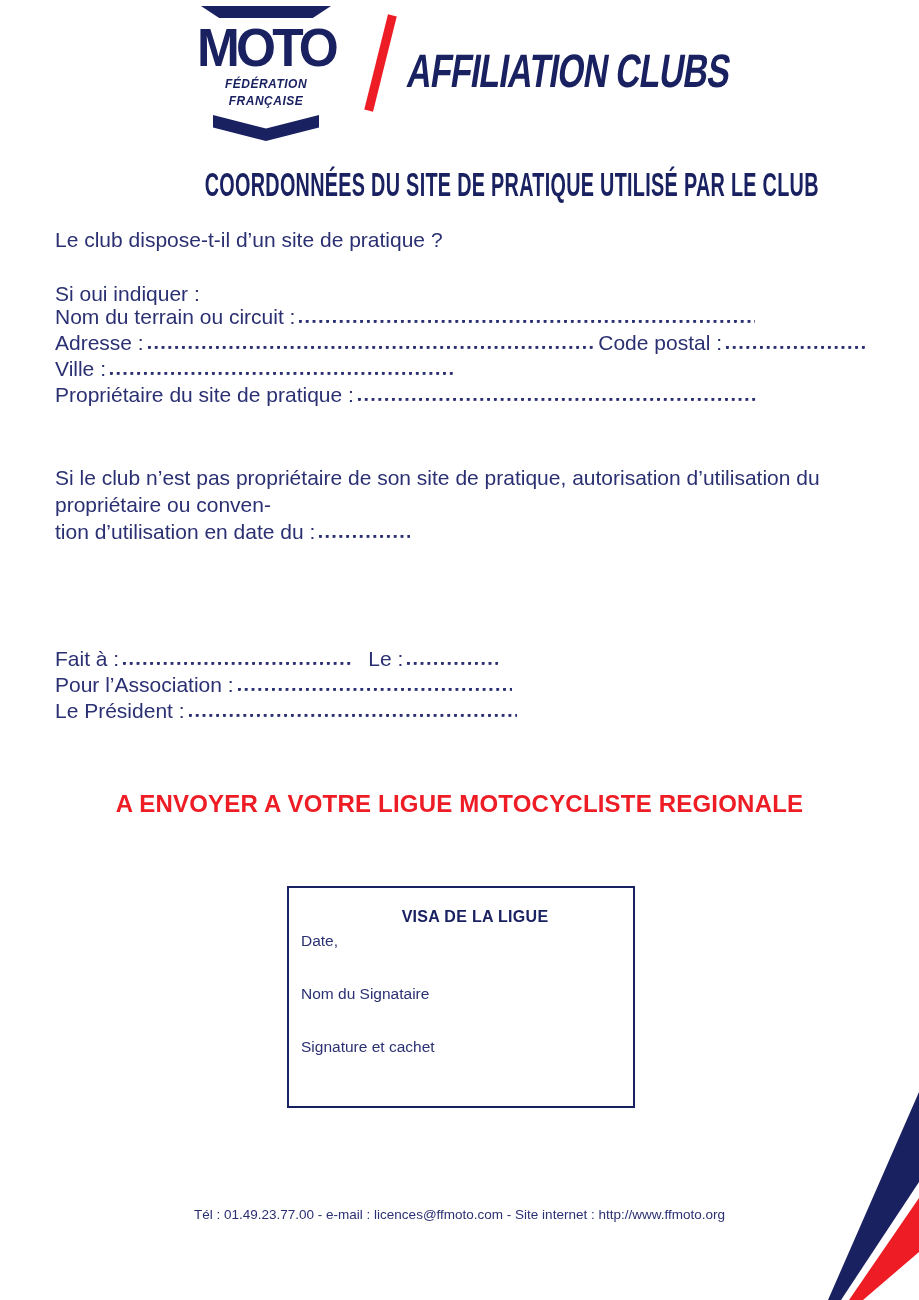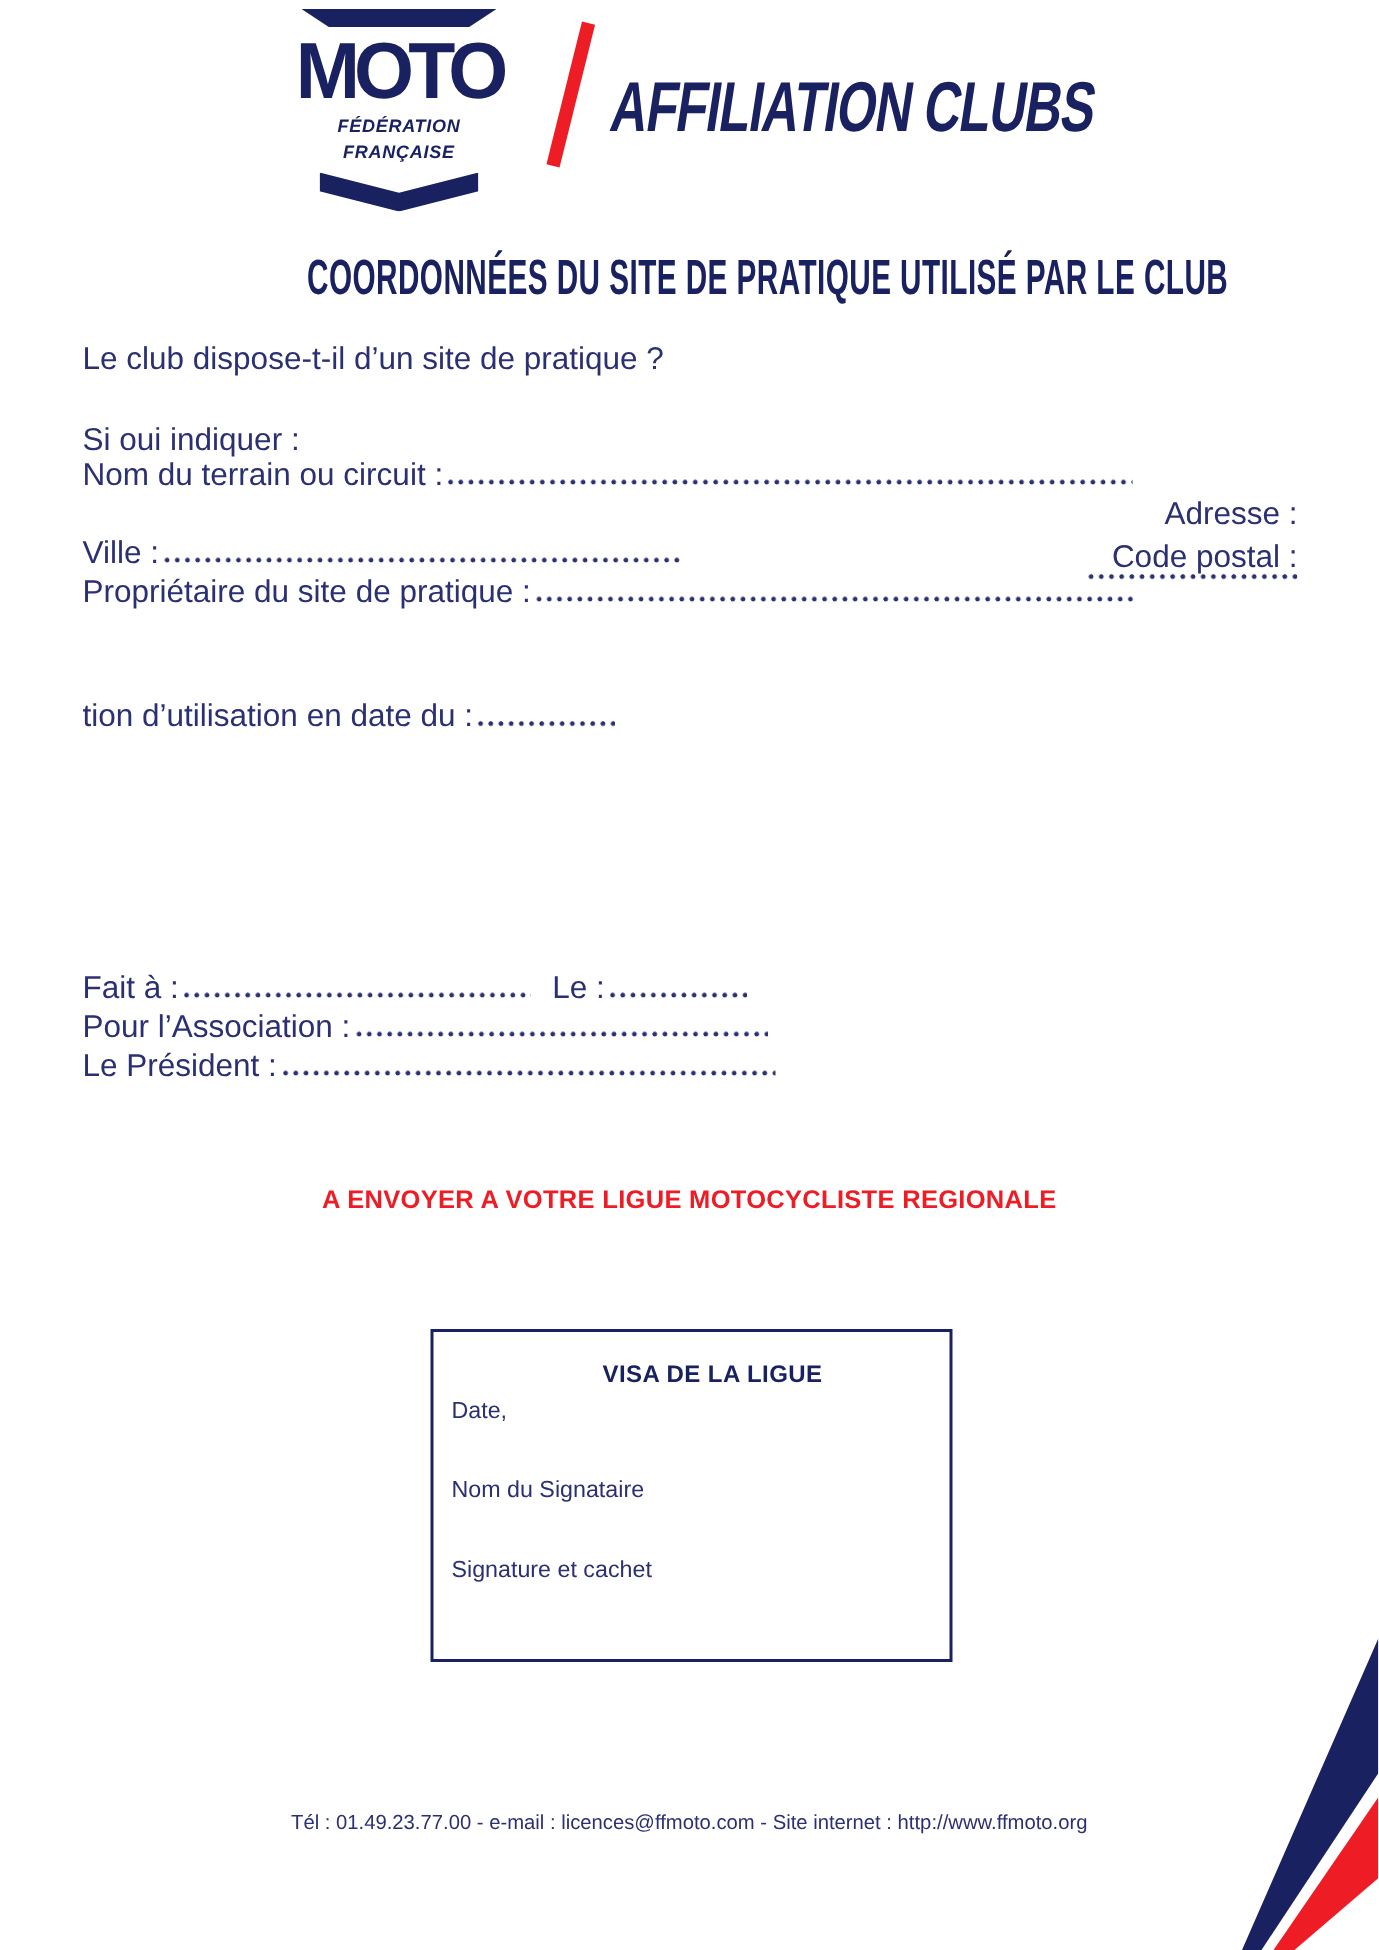--- a/index.html
+++ b/index.html
@@ -38,21 +38,21 @@
   .frow .lbl{white-space:nowrap;}
   .dots{
     flex:1 1 auto;height:5px;margin:0 0 3px 3px;
     background-image:radial-gradient(circle at 2.4px 2.4px,var(--ink) 1.35px,rgba(0,0,0,0) 1.8px);
     background-size:6.8px 5px;background-repeat:repeat-x;
   }
   .dots.fx{flex:0 0 auto;}
   .para{line-height:27px;}
   .notice{
     position:absolute;left:0;top:790px;width:100%;text-align:center;
-    color:var(--red);font-weight:bold;font-size:17px;letter-spacing:.2px;
+    color:var(--red);font-weight:bold;font-size:24px;letter-spacing:.2px;
   }
   
   .visa-box{position:absolute;left:287px;top:886px;width:348px;height:222px;border:2.5px solid var(--navy);}
   .visa-title{margin-top:20px;text-align:center;font-weight:bold;font-size:16px;letter-spacing:.3px;color:var(--navy);margin-left:28px;}
   .visa-line{position:absolute;left:12px;font-size:15.5px;}
   .visa-date{top:44px;}
   .visa-name{top:97px;}
   .visa-sign{top:150px;}
   
   .footer{position:absolute;left:0;top:1205px;width:100%;text-align:center;font-size:13.5px;line-height:19px;}
@@ -78,38 +78,39 @@
 
 <div class="txt" style="top:229px;">Le club dispose-t-il d’un site de pratique ?</div>
 
 <div class="txt" style="top:283px;">Si oui indiquer :</div>
 
 <div class="txt frow" style="top:306px;width:700px;">
   <span class="lbl">Nom du terrain ou circuit :</span>
   <span class="dots"></span>
 </div>
 
-<div class="txt frow" style="top:332px;width:810px;flex-direction:column;">
+<div class="txt frow" style="top:332px;width:810px;">
   <span class="lbl">Adresse :</span>
   <span class="dots"></span>
   <span class="lbl" style="margin-left:4px;">Code postal :</span>
   <span class="dots fx" style="width:140px;"></span>
 </div>
 
 <div class="txt frow" style="top:358px;width:400px;">
   <span class="lbl">Ville :</span>
   <span class="dots"></span>
 </div>
 
 <div class="txt frow" style="top:384px;width:702px;">
   <span class="lbl">Propriétaire du site de pratique :</span>
   <span class="dots"></span>
 </div>
 
 <div class="txt para" style="top:464px;width:812px;">
+  <div>Si le club n’est pas propriétaire de son site de pratique, autorisation d’utilisation du propriétaire ou conven-</div>
   <div class="frow">
     <span class="lbl">tion d’utilisation en date du :</span>
     <span class="dots fx" style="width:92px;margin-bottom:6px;"></span>
   </div>
 </div>
 
 <div class="txt frow" style="top:648px;width:443px;">
   <span class="lbl">Fait à :</span>
   <span class="dots fx" style="width:232px;"></span>
   <span class="lbl" style="margin-left:14px;">Le :</span>

